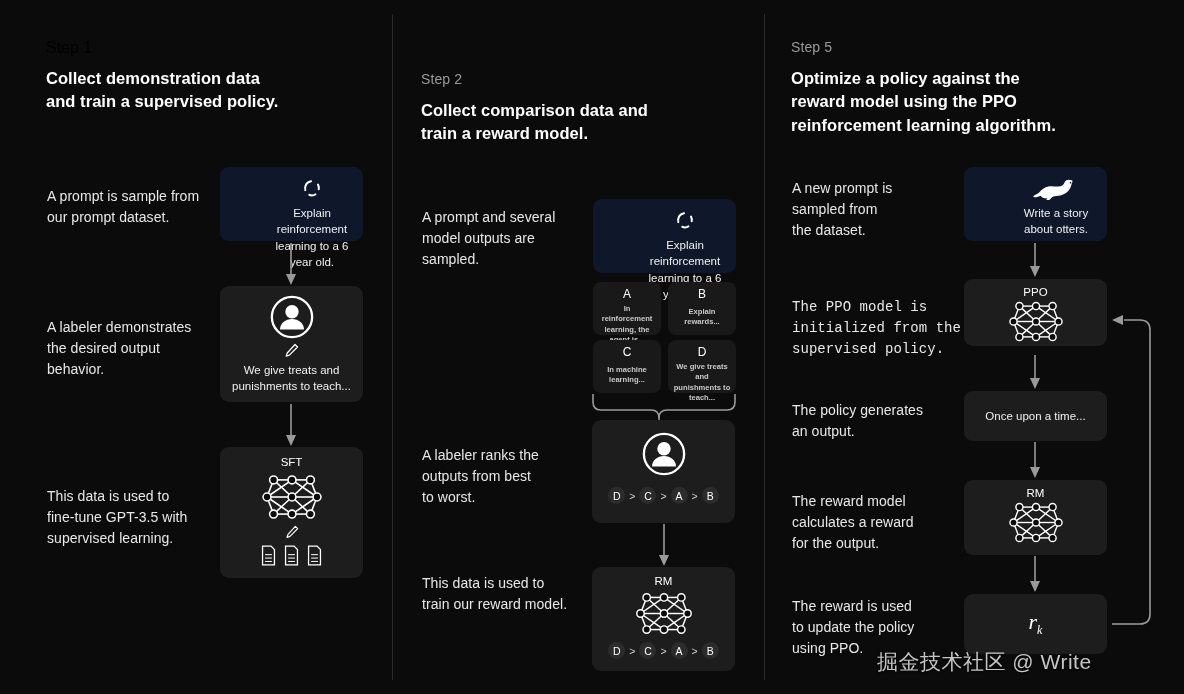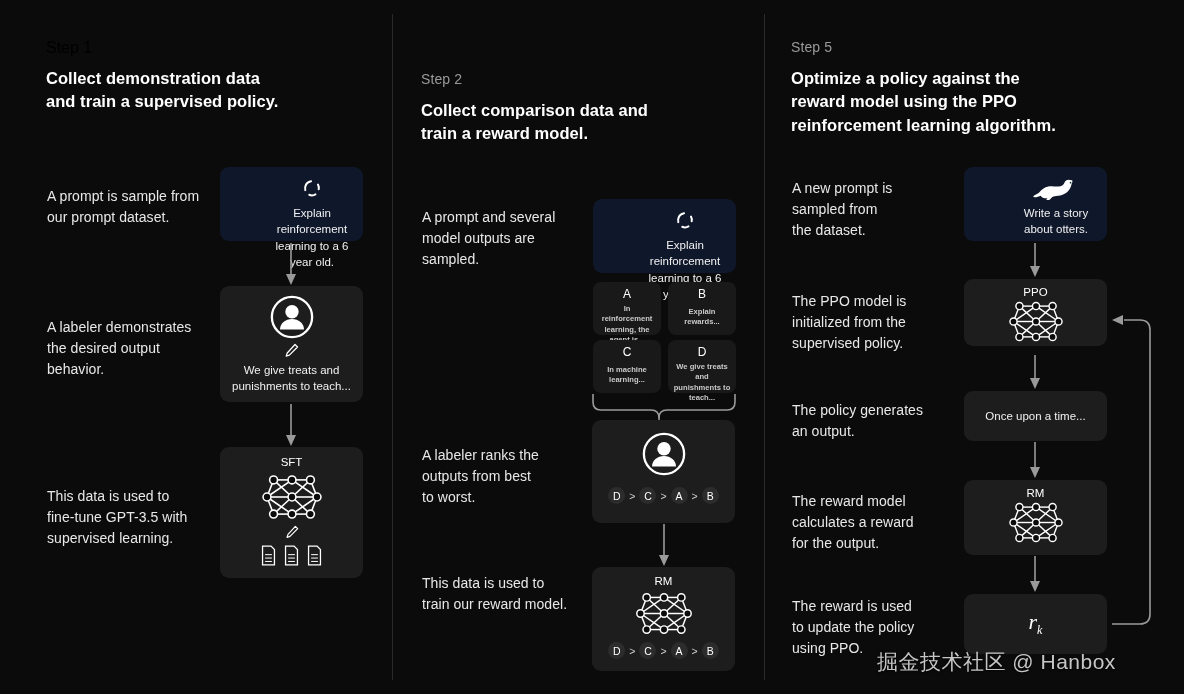--- a/index.html
+++ b/index.html
@@ -298,21 +298,21 @@
 
   <div class="col" style="left:764px; width:420px;">
     <div class="step-label" style="position:absolute; left:27px; top:39px;">Step 5</div>
     <div style="position:absolute; left:27px; top:56px; width:310px; white-space:pre-line;" class="step-title">Optimize a policy against the
 reward model using the PPO
 reinforcement learning algorithm.</div>
 
     <div class="body-text" style="position:absolute; left:28px; top:178px; width:170px; white-space:pre-line;">A new prompt is
 sampled from
 the dataset.</div>
-    <div class="body-text" style="position:absolute; left:28px; top:291px; width:175px; white-space:pre-line;">The PPO model is
+    <div class="body-text" style="position:absolute; left:28px; top:297px; width:175px; white-space:pre-line;font-family:Liberation Mono, monospace;">The PPO model is
 initialized from the
 supervised policy.</div>
     <div class="body-text" style="position:absolute; left:28px; top:400px; width:180px; white-space:pre-line;">The policy generates
 an output.</div>
     <div class="body-text" style="position:absolute; left:28px; top:491px; width:180px; white-space:pre-line;">The reward model
 calculates a reward
 for the output.</div>
     <div class="body-text" style="position:absolute; left:28px; top:596px; width:180px; white-space:pre-line;">The reward is used
 to update the policy
 using PPO.</div>
@@ -427,14 +427,14 @@
     <div class="card" style="left:200px; top:594px; width:143px; height:60px; display:flex; align-items:center; justify-content:center;">
       <div class="reward-sym"><span>r</span><sub>k</sub></div>
     </div>
 
     <svg class="arrow" style="left:340px; top:308px;" width="60" height="320">
       <path d="M8 316 L36 316 Q46 316 46 306 L46 22 Q46 12 36 12 L20 12" fill="none" stroke="#9a9a9a" stroke-width="1.6"></path>
       <polygon points="8,12 19,7 19,17" fill="#9a9a9a"></polygon>
     </svg>
   </div>
 
-  <div class="watermark" style="left:877px; top:648px;">掘金技术社区 @ Hanbox</div>
+  <div class="watermark" style="left:877px; top:648px;">掘金技术社区 @ Write</div>
 </div>
 
 </body></html>

